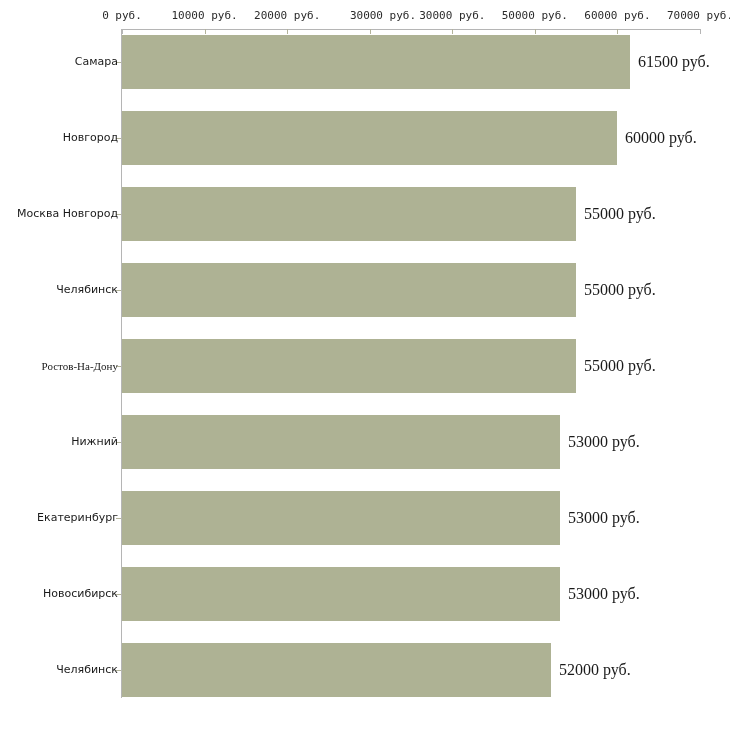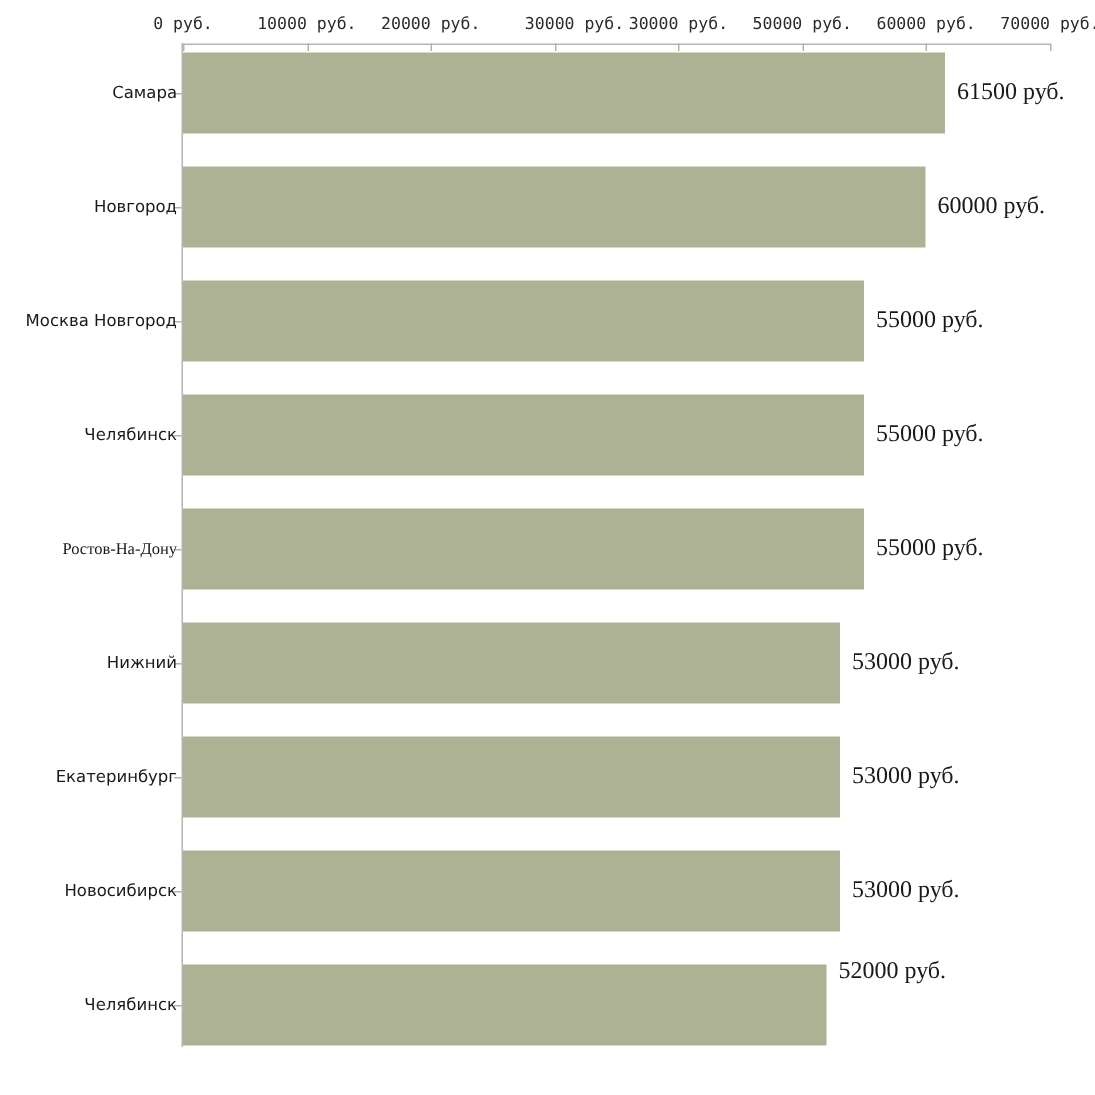--- a/index.html
+++ b/index.html
@@ -154,16 +154,16 @@
       <div class="cat-label" style="top: 442px;">Нижний</div>
       <div class="val-label" style="top: 442px; left: 568px;">53000 руб.</div>
       <div class="bar" title="Екатеринбург: 53000 руб." style="top: 491px; height: 54px; width: 438px;"></div>
       <div class="cat-label" style="top: 518px;">Екатеринбург</div>
       <div class="val-label" style="top: 518px; left: 568px;">53000 руб.</div>
       <div class="bar" title="Новосибирск: 53000 руб." style="top: 567px; height: 54px; width: 438px;"></div>
       <div class="cat-label" style="top: 594px;">Новосибирск</div>
       <div class="val-label" style="top: 594px; left: 568px;">53000 руб.</div>
       <div class="bar" title="Челябинск: 52000 руб." style="top: 643px; height: 54px; width: 429px;"></div>
       <div class="cat-label" style="top: 670px;">Челябинск</div>
-      <div class="val-label" style="top: 648px; left: 559px;">52000 руб.</div>
+      <div class="val-label" style="top: 670px; left: 559px;">52000 руб.</div>
     </div>
 
 </div>
 
 </body></html>

